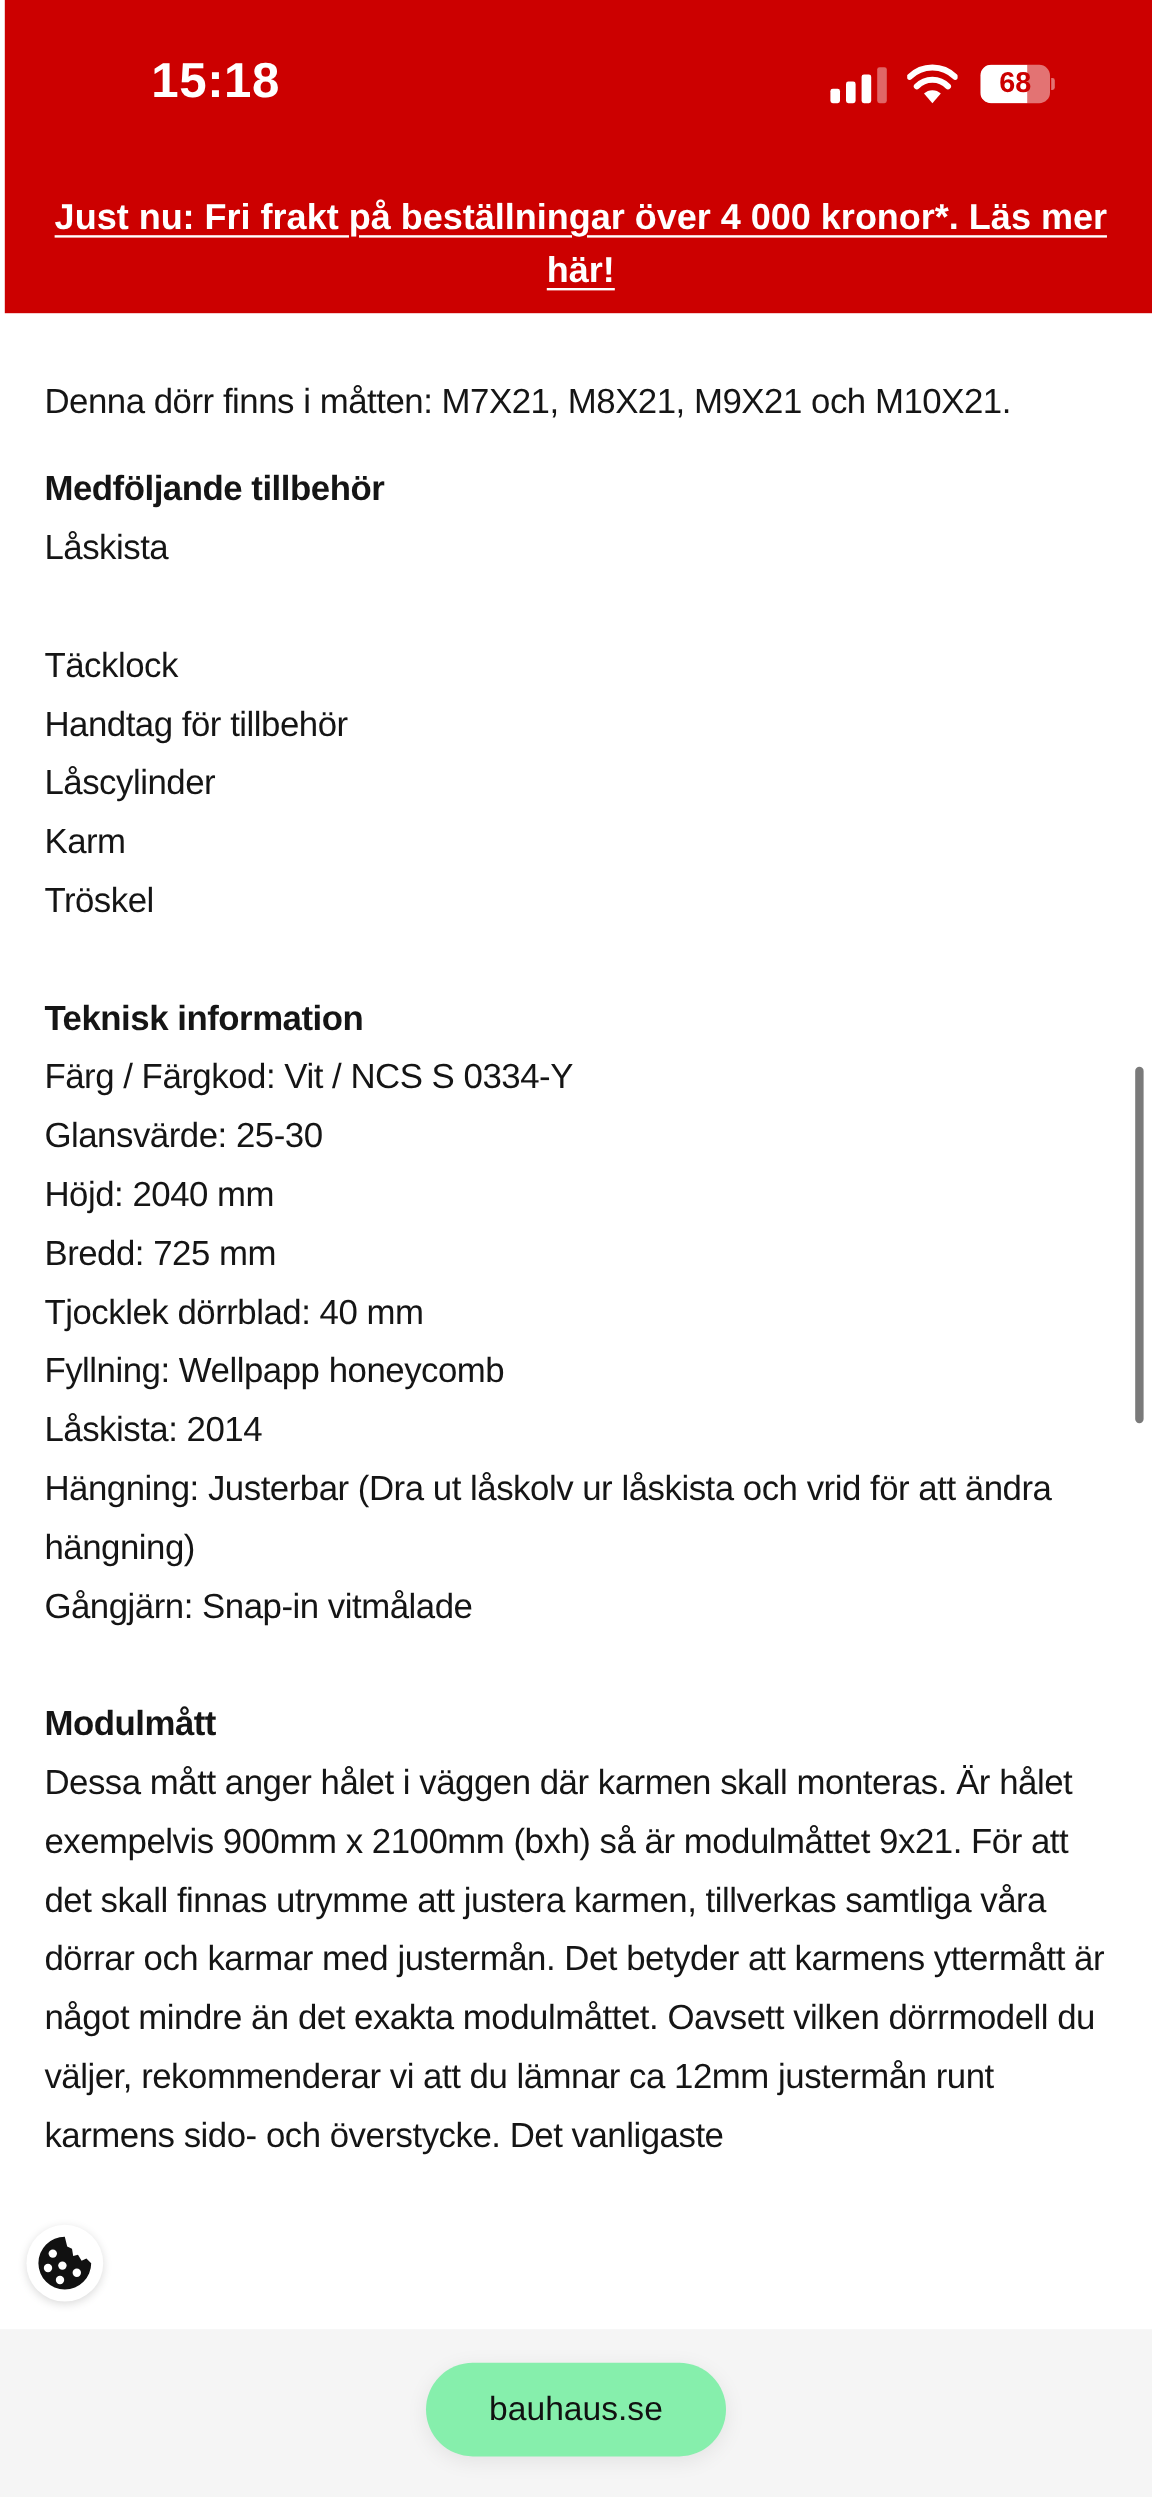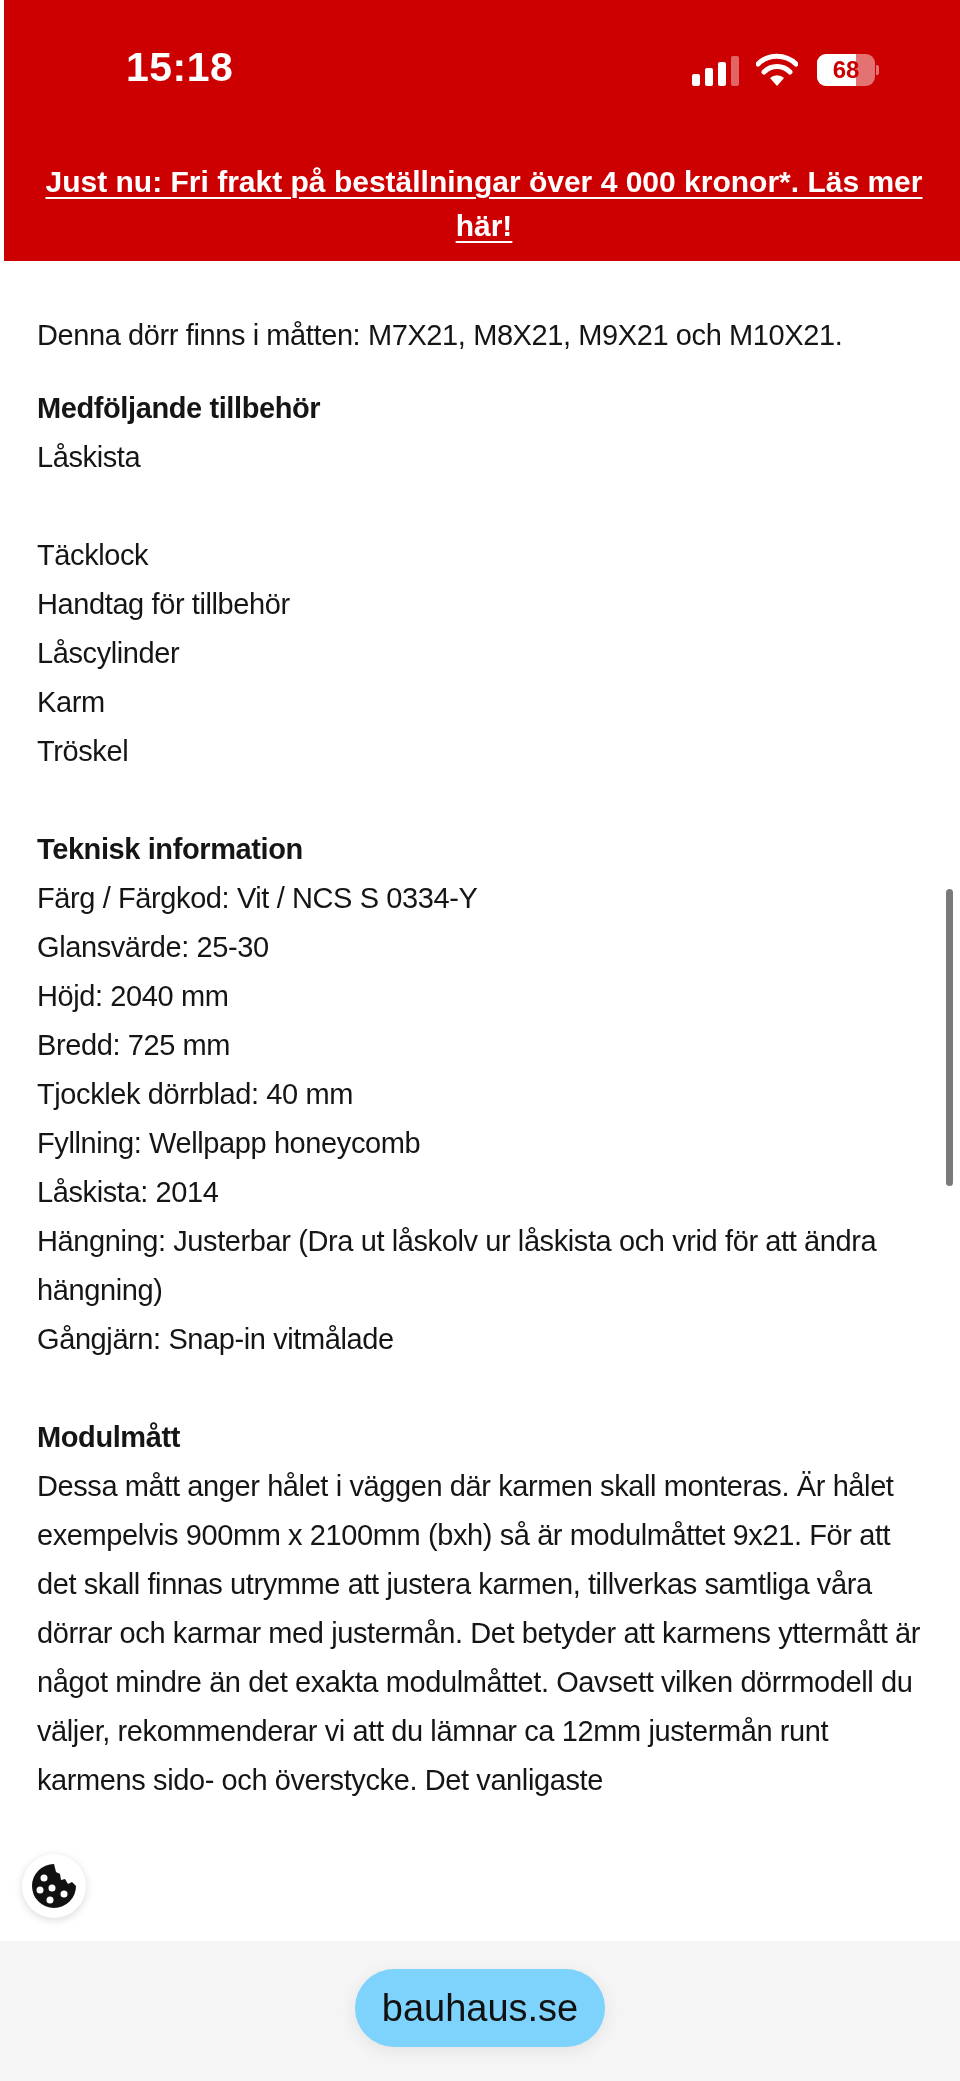--- a/index.html
+++ b/index.html
@@ -27,21 +27,21 @@
   .content .h { font-weight: bold; }
   .content .gap { height: 49px; }
   .content .gap-sm { height: 24px; }
 
   .scrollbar { position: absolute; left: 946px; top: 889px; width: 7px; height: 297px; border-radius: 4px; background: #7a7a7a; }
 
   .cookie { position: absolute; left: 22px; top: 1854px; width: 64px; height: 64px; border-radius: 50%; background: #fff; box-shadow: 0 2px 8px rgba(0,0,0,0.15); }
   .cookie svg { position: absolute; left: 8px; top: 8px; }
 
   .bottom-bar { position: absolute; left: 0; top: 1941px; width: 960px; height: 140px; background: #f5f5f5; }
-  .url-pill { position: absolute; left: 355px; top: 28px; width: 250px; height: 78px; border-radius: 39px; background: #7dd3fc; box-shadow: 0 4px 18px rgba(0,0,0,0.08); text-align: center; line-height: 78px; font-size: 38px; color: #111; }
+  .url-pill { position: absolute; left: 355px; top: 28px; width: 250px; height: 78px; border-radius: 39px; background: #86efac; box-shadow: 0 4px 18px rgba(0,0,0,0.08); text-align: center; line-height: 78px; font-size: 28px; color: #111; }
 </style>
 </head>
 <body>
 
 <div class="top">
   <div class="status-bar">
     <div class="clock">15:18</div>
     <div class="signal">
       <span style="left:0;height:12px;"></span>
       <span style="left:13px;height:18px;"></span>

